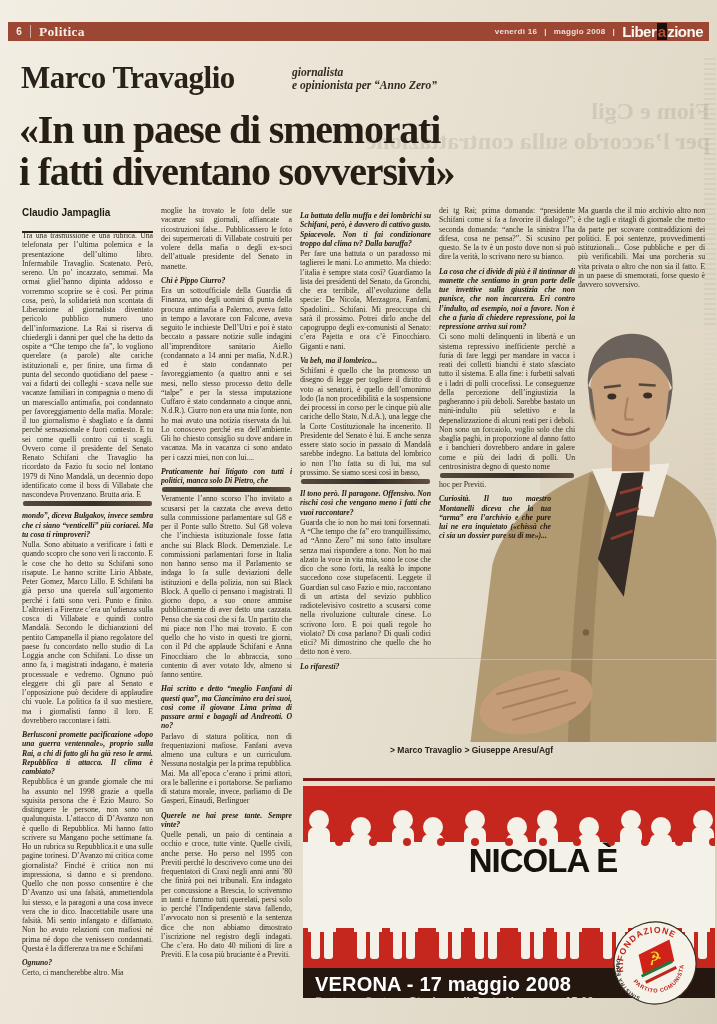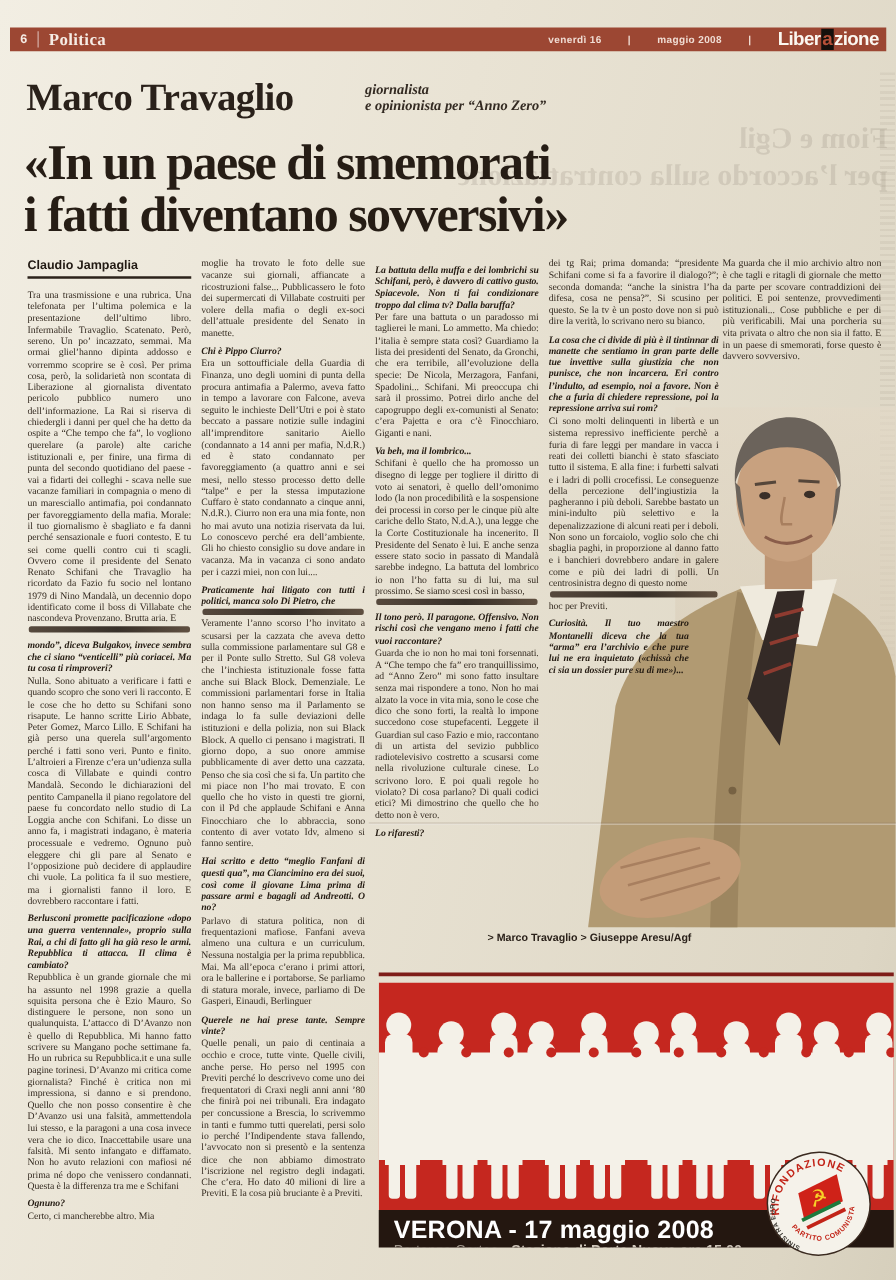--- a/index.html
+++ b/index.html
@@ -5,38 +5,38 @@
   html,body{margin:0;padding:0;}
   body{font-family:"Liberation Serif", serif; background:#c8c2b2;}
   .page{position:relative;width:717px;height:1024px;overflow:hidden;
     background:linear-gradient(105deg,#f2eee3,#e9e3d4 40%,#ddd6c4 90%,#d6cfbc);}
   
   .topbar{position:absolute;left:8px;top:22px;width:701px;height:19px;background:#9c4733;
     display:flex;align-items:center;color:#f6ece5;}
   .pagenum{width:22px;text-align:center;font:700 10px "Liberation Sans",sans-serif;}
   .topbar .vsep{width:1px;height:13px;background:rgba(255,255,255,.55);}
   .section{font:700 13.5px "Liberation Serif",serif;padding-left:8px;letter-spacing:.3px;}
-  .topbar-right{margin-left:auto;display:flex;align-items:center;gap:21px;padding-right:6px;}
+  .topbar-right{margin-left:auto;display:flex;align-items:center;gap:7px;padding-right:6px;}
   .dateitem{font:700 8px "Liberation Sans",sans-serif;color:#f0ddd4;letter-spacing:.3px;}
   .masthead{font:900 15px "Liberation Sans",sans-serif;color:#fbf7f0;letter-spacing:-.5px;}
   .masthead .abox{display:inline-block;background:#15100c;color:#b55038;padding:0 1px;margin:0 .5px;}
   
   .kicker-name{position:absolute;left:21px;top:62px;font:700 31px/32px "Liberation Serif",serif;color:#2a211a;letter-spacing:-.5px;}
   .kicker-role{position:absolute;left:292px;top:66px;font:italic 700 11.5px/12.5px "Liberation Serif",serif;color:#332a22;}
   .headline{position:absolute;left:19px;top:109px;font:700 40px/41.5px "Liberation Serif",serif;color:#261d15;letter-spacing:-1.2px;width:690px;}
   
   .ghost{position:absolute;transform:scaleX(-1);color:rgba(115,98,86,.16);filter:blur(.6px);
     font:700 24px/30px "Liberation Serif",serif;pointer-events:none;}
   .edge-smudge{position:absolute;right:1px;top:58px;width:12px;height:500px;opacity:.5;
     background:repeating-linear-gradient(rgba(90,75,60,.14) 0 2px, transparent 2px 5px);}
   .fold{position:absolute;left:295px;top:658px;width:422px;height:2px;
     background:linear-gradient(rgba(130,110,92,.3),rgba(255,255,255,.4));}
   
   .byline{position:absolute;left:22px;top:207px;width:131px;font:700 10px "Liberation Sans",sans-serif;
-    color:#221a13;border-bottom:2px solid #2b221a;padding-bottom:3px;}
+    color:#221a13;border-bottom:2px solid #2b221a;padding-bottom:13px;}
   .col{position:absolute;top:206px;width:131px;overflow:hidden;color:#33291f;
     font:7.8px/9.25px "Liberation Serif",serif;text-align:justify;letter-spacing:-.05px;}
   .col p{margin:0 0 1px;}
   .col p.q{font-weight:700;font-style:italic;color:#241b12;margin:5px 0 1px;}
   .smudge{height:5px;margin:2px 1px;border-radius:2px;opacity:.9;
     background:linear-gradient(90deg,#46382c,#241c15 55%,#503f30);}
   #col1{left:22px;top:231px;height:790px;}
   #col2{left:161px;height:814px;}
   #col3{left:300px;height:554px;}
   #col4{left:439px;height:486px;width:136px;}
@@ -235,20 +235,21 @@
         <circle cx="138" cy="56" r="4" fill="#c5271f"></circle>
         <circle cx="172" cy="56" r="4" fill="#c5271f"></circle>
         <circle cx="206" cy="56" r="4" fill="#c5271f"></circle>
         <circle cx="240" cy="56" r="4" fill="#c5271f"></circle>
         <circle cx="274" cy="56" r="4" fill="#c5271f"></circle>
         <circle cx="308" cy="56" r="4" fill="#c5271f"></circle>
         <circle cx="342" cy="56" r="4" fill="#c5271f"></circle>
         <circle cx="376" cy="56" r="4" fill="#c5271f"></circle>
         <circle cx="410" cy="56" r="4" fill="#c5271f"></circle>
       </svg>
+    <div class="ad-line1">NICOLA È</div>
     <div class="ad-strip">
       <div class="ad-venue">VERONA - 17 maggio 2008</div>
       <div class="ad-details"><span>Partenza Corteo - </span><b>Stazione di Porta Nuova ore 15.00</b></div>
     </div>
     <svg class="ad-logo" viewBox="0 0 86 86">
       <defs>
         <path id="arcTop" d="M 10,46 A 33,33 0 0 1 76,46" fill="none"></path>
         <path id="arcBottom" d="M 16,52 A 28,28 0 0 0 70,52" fill="none"></path>
         <path id="arcLeft" d="M 20,72 A 32,32 0 0 1 12,28" fill="none"></path>
       </defs>

